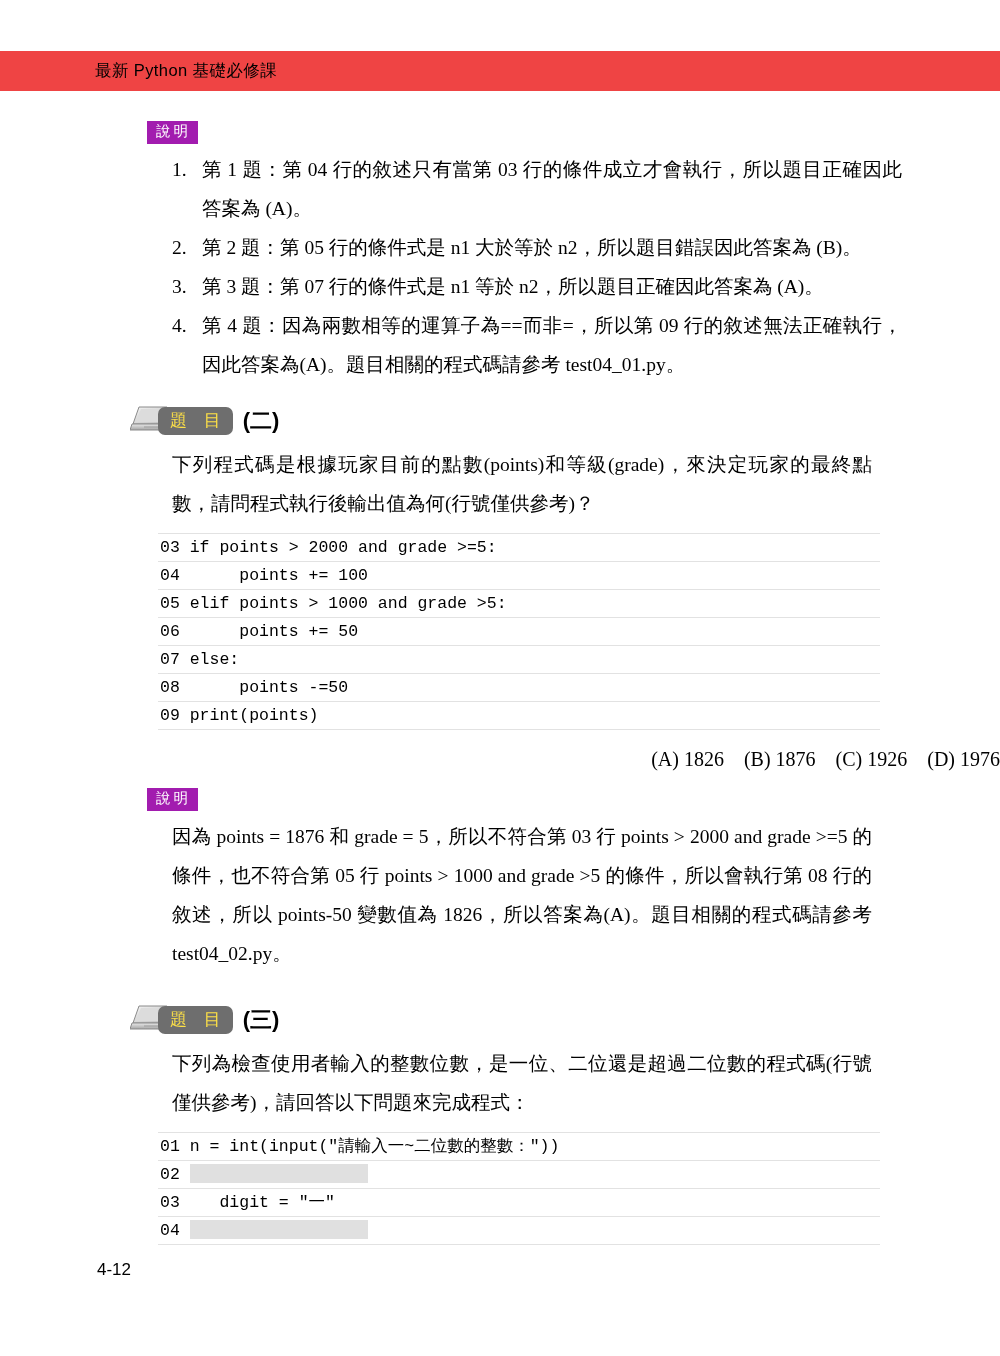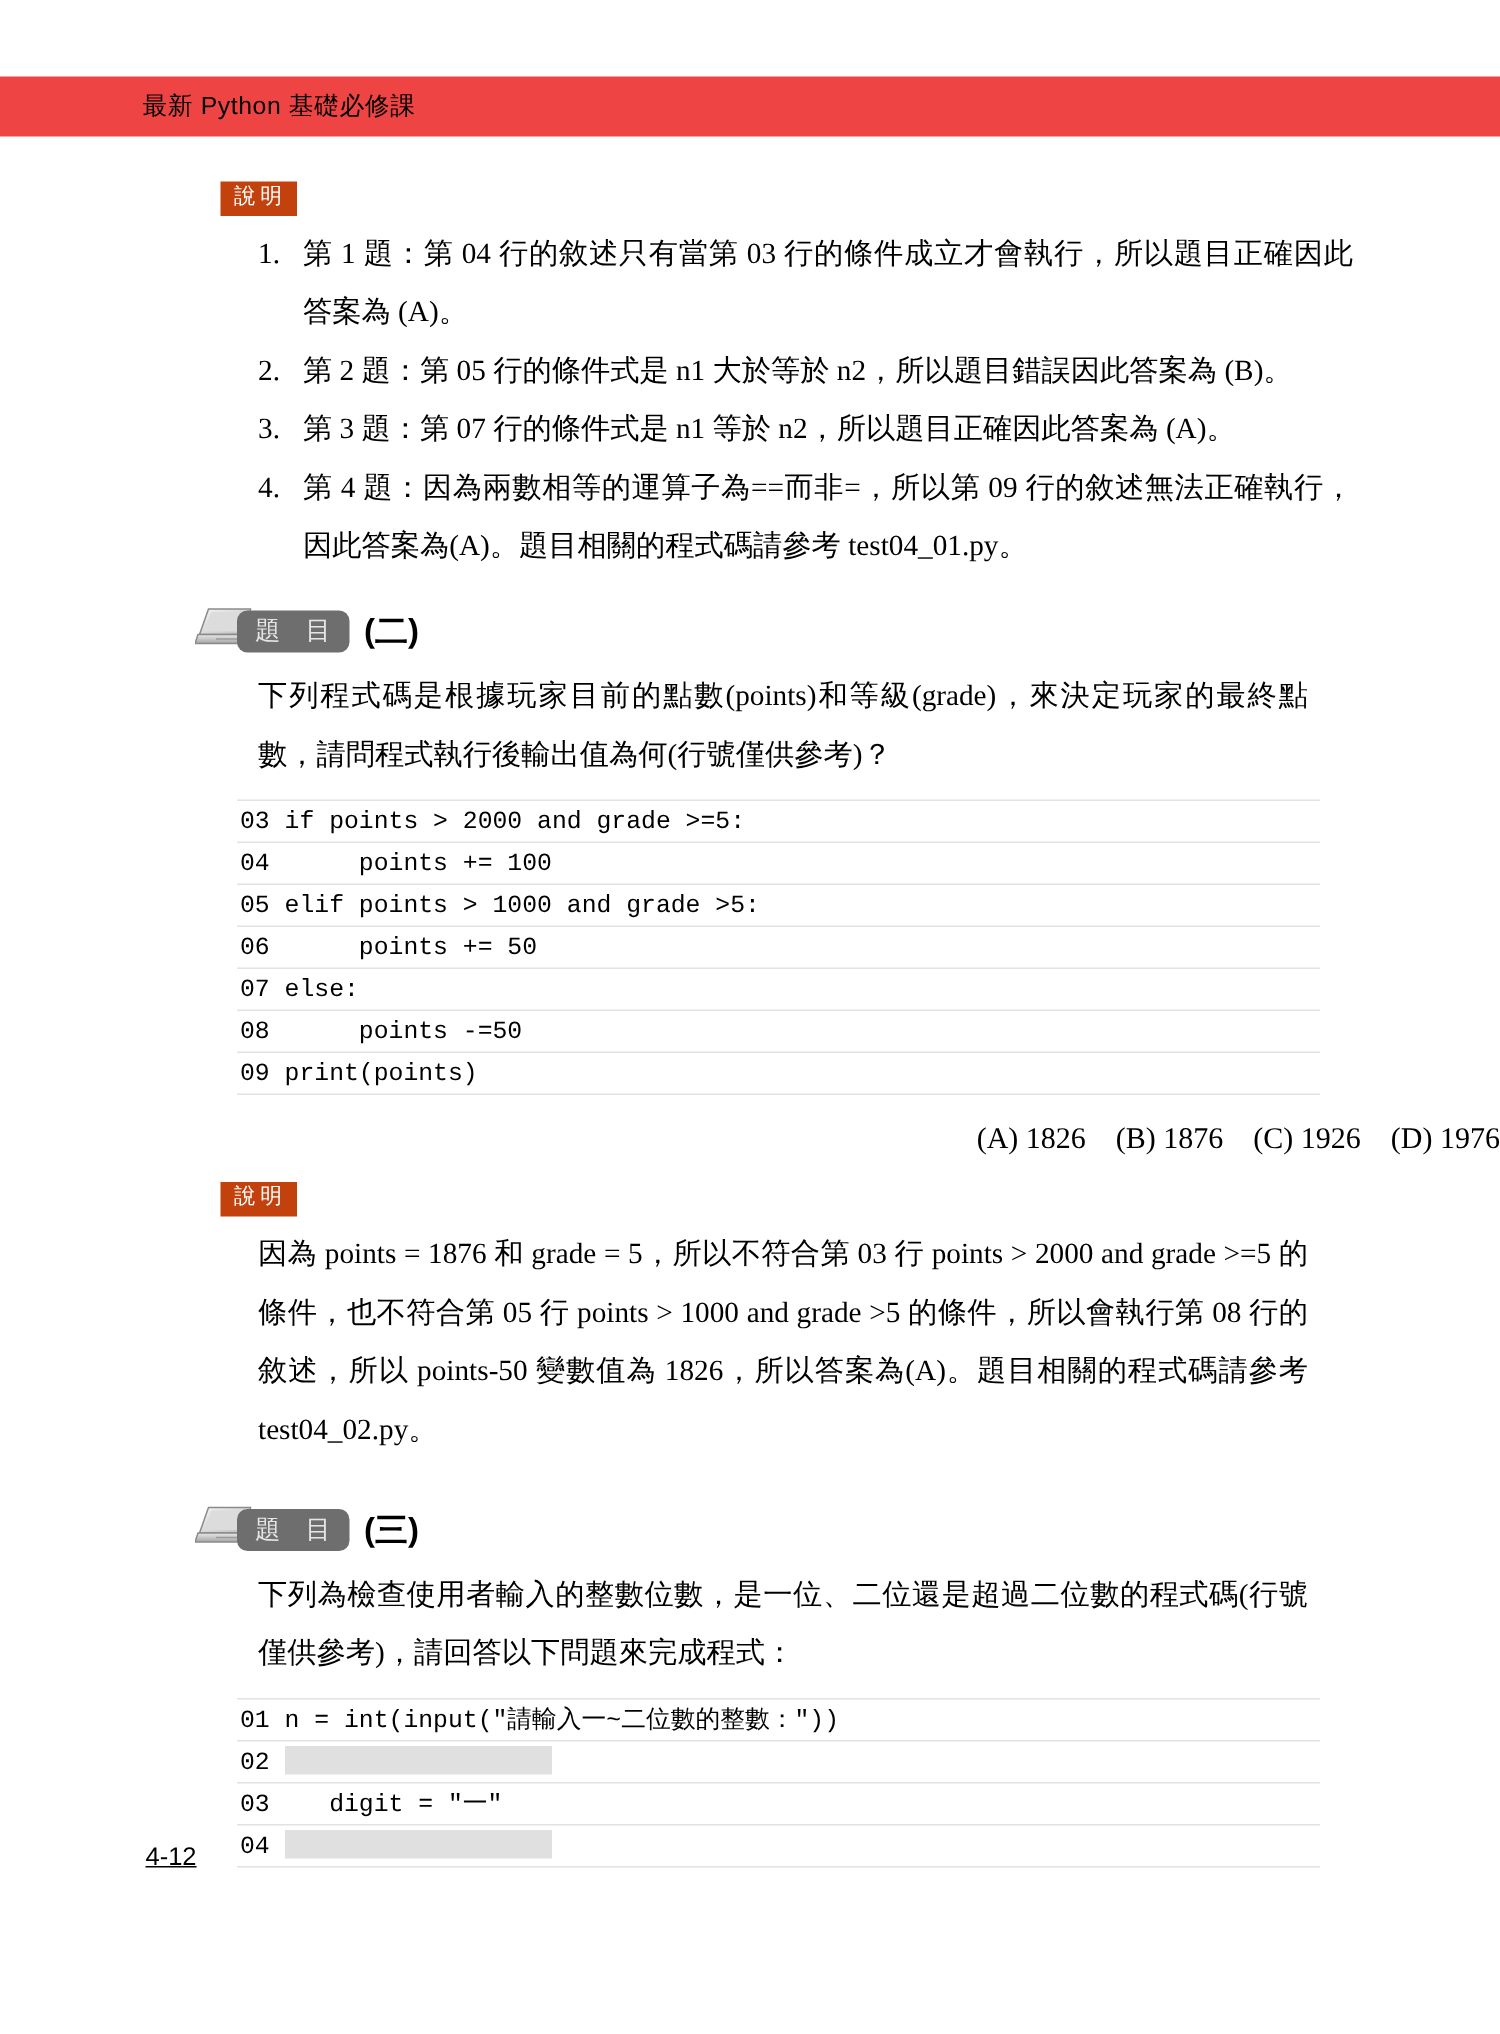--- a/index.html
+++ b/index.html
@@ -41,21 +41,21 @@
   .content {
     position: absolute;
     left: 0;
     top: 91px;
     width: 1000px;
   }
 
   
   .note-badge {
     display: inline-block;
-    background: #c2410c;
+    background: #a21caf;
     color: #ffffff;
     font-family: "Liberation Sans", "DejaVu Sans", sans-serif;
     font-size: 14.5px;
     letter-spacing: 3px;
     padding: 3px 7px 4px 9px;
     line-height: 1.1;
   }
   .note-badge-row { margin: 0 0 6px 147px; }
 
   
@@ -85,21 +85,21 @@
   
   .q-heading {
     display: flex;
     align-items: center;
     margin-left: 130px;
     height: 34px;
   }
   .laptop-icon { width: 40px; height: 30px; flex: 0 0 auto; }
   .q-badge {
     background: #6e6e6e;
-    color: #e5e5e5;
+    color: #fde047;
     font-family: "Liberation Sans", "DejaVu Sans", sans-serif;
     font-size: 17px;
     letter-spacing: 6px;
     padding: 4px 6px 5px 12px;
     border-radius: 7px;
     margin-left: -12px;
     line-height: 1.15;
     position: relative;
     z-index: 0;
   }
@@ -150,25 +150,24 @@
     font-size: 20px;
     line-height: 30px;
     white-space: pre;
     text-align: right;
   }
 
   
   .page-number {
     position: absolute;
     left: 97px;
-    top: 1228px;
+    top: 1260px;
     font-family: "Liberation Sans", "DejaVu Sans", sans-serif;
     font-size: 17px;
     color: #000;
-    text-decoration: underline;
   }
   .sp-14 { height: 14px; }
   .sp-20 { height: 20px; }
   .sp-30 { height: 30px; }
 </style>
 </head>
 <body>
 
 <div class="page-header">
   <span class="header-title">最新 Python 基礎必修課</span>

